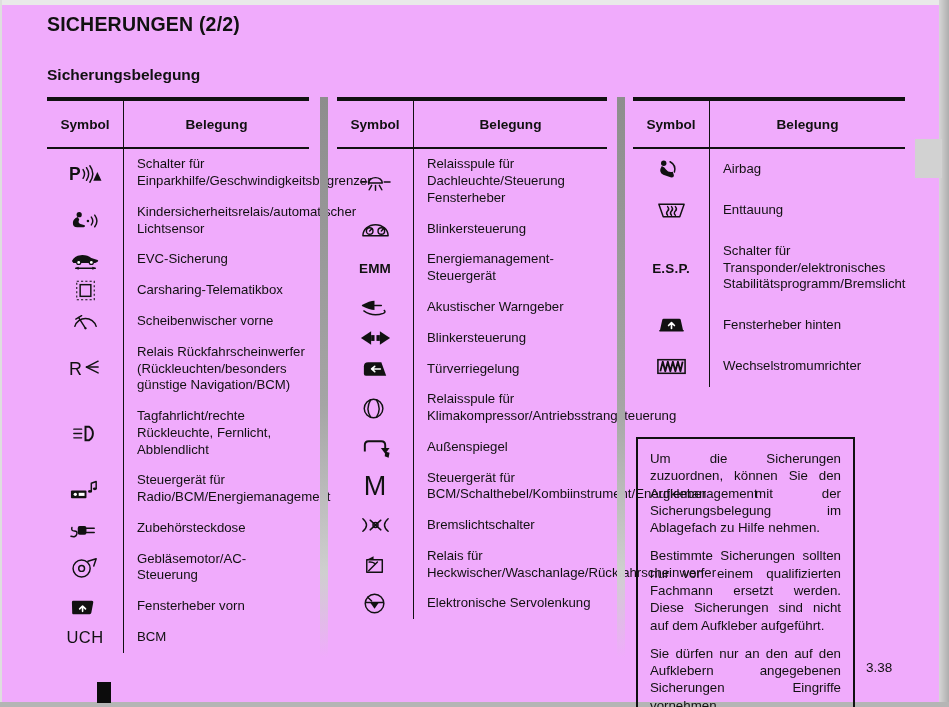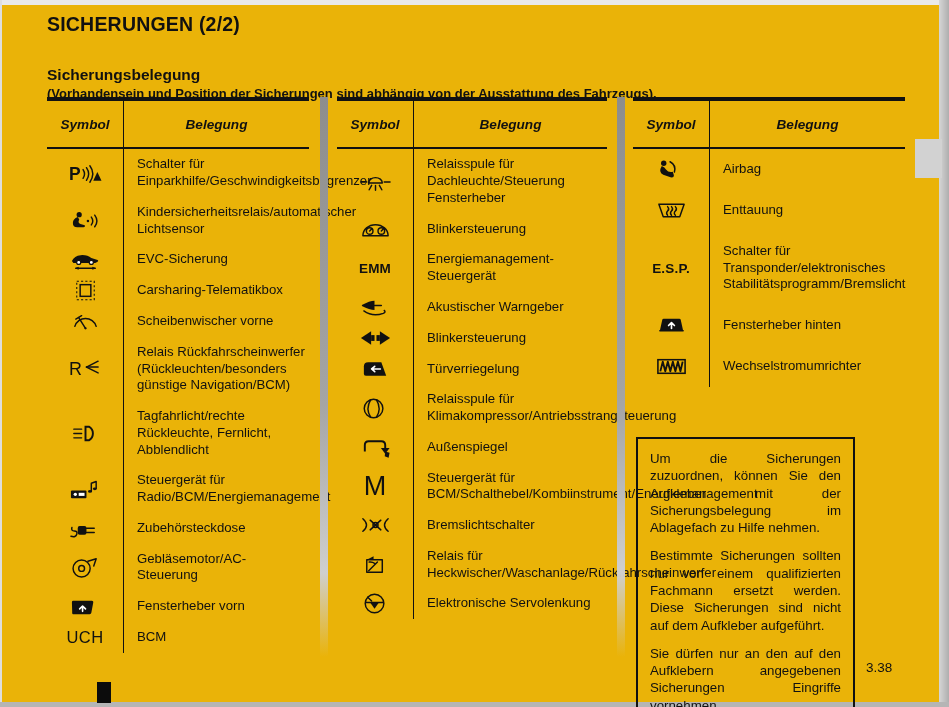--- a/index.html
+++ b/index.html
@@ -1,38 +1,38 @@
 <!DOCTYPE html>
 <html><head>
 <meta charset="utf-8">
 <style>
   html,body{margin:0;padding:0;background:#fff;}
   body{width:949px;height:707px;overflow:hidden;font-family:"Liberation Sans","DejaVu Sans",sans-serif;color:#111;position:relative;}
-  .page{position:absolute;inset:0;background:#eab308;}
+  .page{position:absolute;inset:0;background:#f0abfc;}
   
   .edge-top{position:absolute;left:0;top:0;width:949px;height:5px;background:#e9e9e9;}
   .edge-left{position:absolute;left:0;top:0;width:2px;height:707px;background:#dedede;}
   .edge-right{position:absolute;right:0;top:0;width:10px;height:707px;background:linear-gradient(to right,#d6d6d6,#aeaeae);}
   .edge-bottom{position:absolute;left:0;bottom:0;width:949px;height:5px;background:#b5b5b5;}
   .side-tab{position:absolute;left:915px;top:139px;width:27px;height:39px;background:#d2d2d2;}
   .print-mark{position:absolute;left:97px;top:682px;width:14px;height:21px;background:#0c0c0c;}
 
   .hdr{position:absolute;left:47px;top:13px;width:860px;}
   .title{font-size:19.5px;font-weight:bold;letter-spacing:.2px;}
   .subtitle{font-size:15.5px;font-weight:bold;margin-top:30px;}
   .subnote{font-size:13px;font-weight:bold;margin-top:2px;}
 
   
   .ftable{position:absolute;top:97px;}
   .ftable.t0{left:47px;width:262px;}
   .ftable.t1{left:337px;width:270px;}
   .ftable.t2{left:633px;width:272px;}
   .tbar{height:4.4px;background:#111;}
   .thead{display:flex;height:46px;border-bottom:2.4px solid #111;}
-  .th{display:flex;align-items:center;justify-content:center;font-weight:bold;font-size:13.6px;font-style:italic;}
+  .th{display:flex;align-items:center;justify-content:center;font-weight:bold;font-size:13.6px;}
   .th.sym{flex:0 0 76px;border-right:1.7px solid #111;}
   .th.bel{flex:1;}
   .trow{display:flex;align-items:center;}
   .trow .td.sym{flex:0 0 76px;align-self:stretch;display:flex;align-items:center;justify-content:center;border-right:1.7px solid #111;}
   .trow .td.bel{flex:1;padding:7px 2px 7px 13px;font-size:13.2px;line-height:1.27;}
   .tbody.roomy .trow .td.bel{padding-top:12px;padding-bottom:12px;}
   .icn{display:inline-flex;align-items:center;justify-content:center;}
   .icn svg{width:33px;height:23px;display:block;}
   .icn svg .s{fill:none;stroke:#111;stroke-width:1.5;stroke-linecap:round;stroke-linejoin:round;}
   .icn svg .f{fill:#111;stroke:none;}
@@ -60,21 +60,20 @@
   <div class="edge-top"></div>
   <div class="edge-left"></div>
   <div class="edge-right"></div>
   <div class="edge-bottom"></div>
   <div class="side-tab"></div>
   <div class="print-mark"></div>
 
   <div class="hdr">
     <div class="title">SICHERUNGEN (2/2)</div>
     <div class="subtitle">Sicherungsbelegung</div>
-    <div class="subnote">(Vorhandensein und Position der Sicherungen sind abhängig von der Ausstattung des Fahrzeugs).</div>
   </div>
 
   <div class="ftable t0">
     <div class="tbar"></div>
     <div class="thead">
       <div class="th sym">Symbol</div>
       <div class="th bel">Belegung</div>
     </div>
     <div class="tbody">
         <div class="trow">

